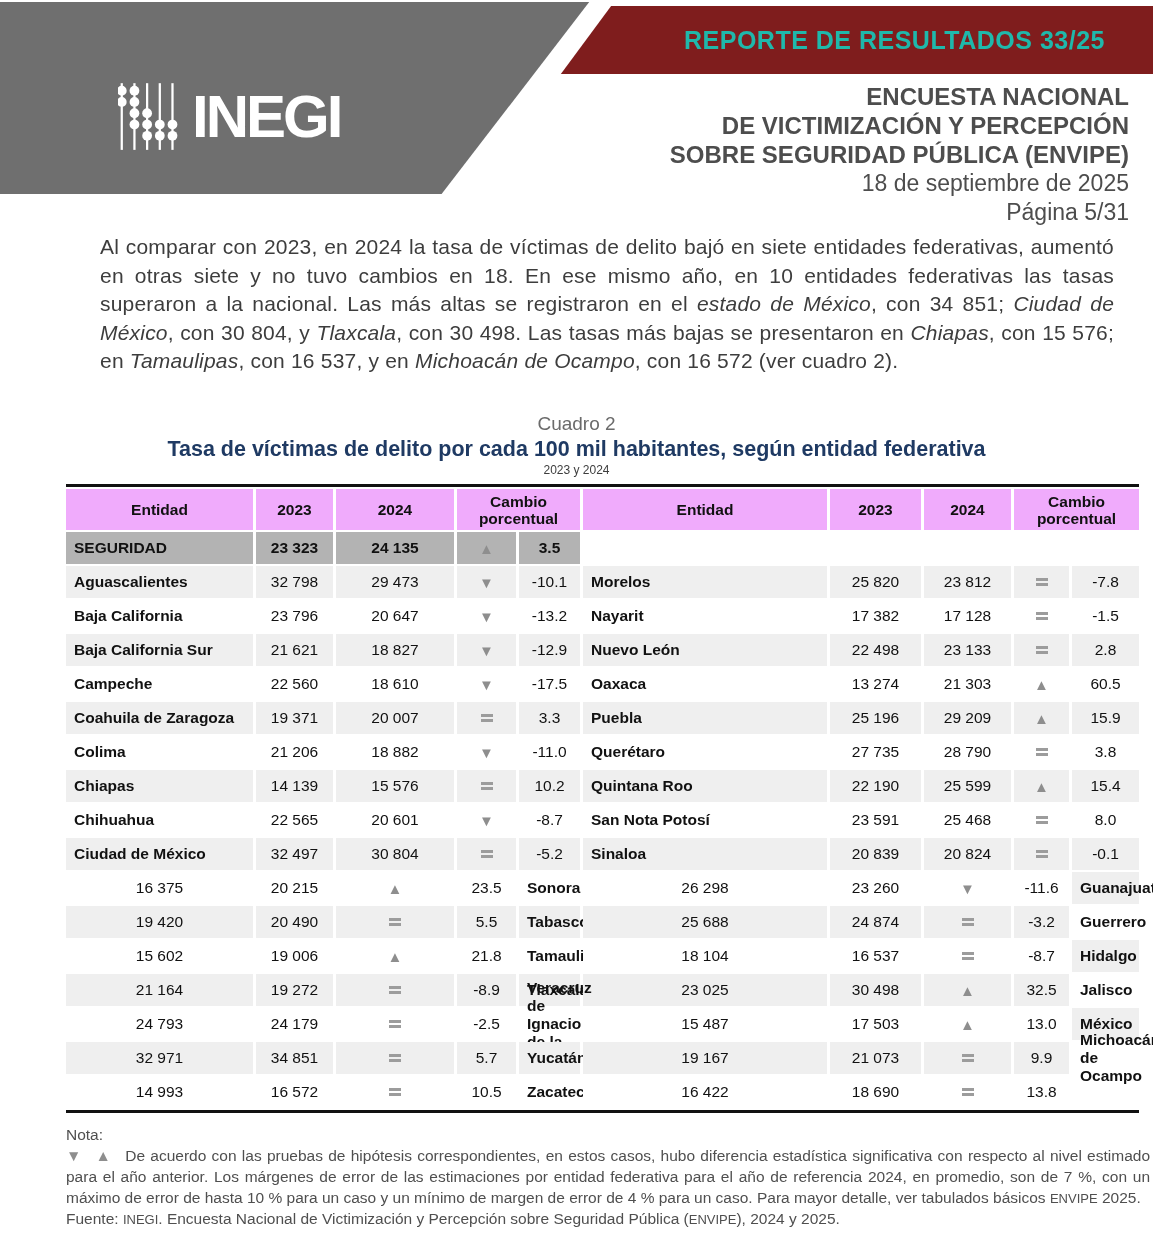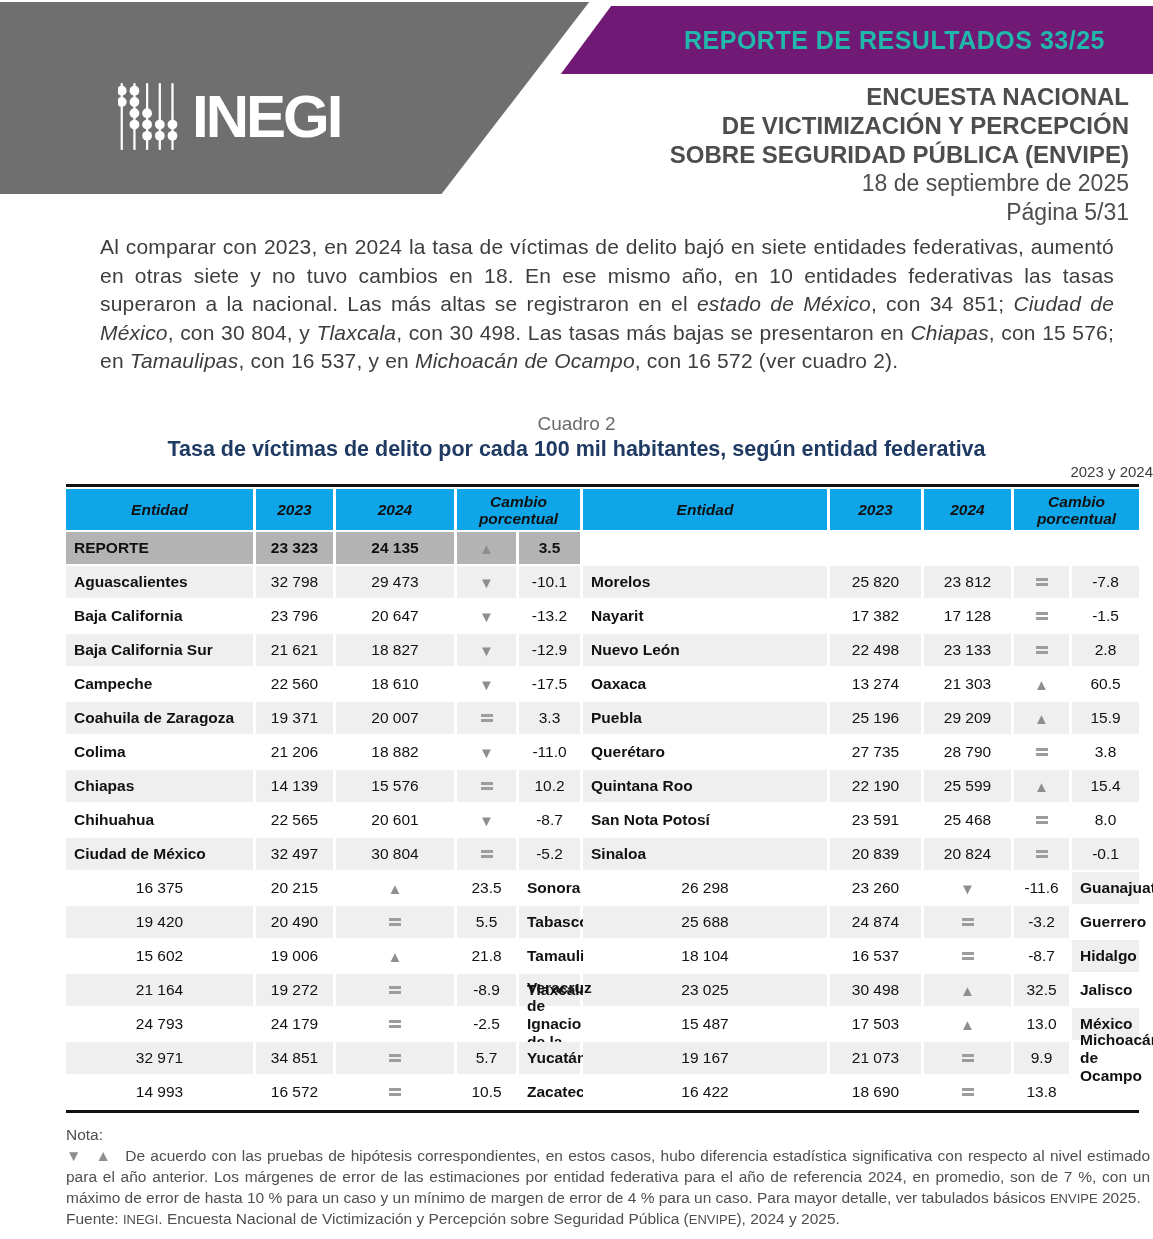--- a/index.html
+++ b/index.html
@@ -8,50 +8,50 @@
   .page{position:relative;width:1153px;height:1239px;background:#fff;}
 
   
   .hdr{position:absolute;top:0;left:0;width:1153px;height:215px;}
   .gray-block{position:absolute;top:2px;left:0;width:600px;height:192px;
       background:#6f6f6f;clip-path:polygon(0 0,98.2% 0,73.6% 100%,0 100%);}
   .logo{position:absolute;left:118px;top:82px;display:flex;align-items:center;gap:12px;}
   .logo svg{display:block;}
   .brand{font-size:60px;font-weight:bold;color:#ffffff;letter-spacing:-3px;line-height:60px;}
   .navy-band{position:absolute;top:6px;left:540px;width:613px;height:68px;
-      background:#701a75;clip-path:polygon(11.6% 0,100% 0,100% 100%,3.4% 100%);
+      background:#7f1d1d;clip-path:polygon(11.6% 0,100% 0,100% 100%,3.4% 100%);
       display:flex;align-items:center;justify-content:flex-end;
       padding-right:48px;box-sizing:border-box;}
   .banner-label{font-size:25px;font-weight:bold;color:#1fb8ab;letter-spacing:.5px;}
   .hdr-right{position:absolute;top:82px;right:24px;text-align:right;color:#4d4d4d;}
   .ht{font-size:24px;line-height:29px;font-weight:bold;}
   .ht.reg{font-weight:normal;font-size:23px;}
 
   
   .intro{position:absolute;top:233px;left:100px;width:1014px;margin:0;
       font-size:21px;line-height:28.5px;letter-spacing:.2px;
       text-align:justify;color:#3d3d3d;}
 
   
   .caption{position:absolute;top:413px;left:0;width:1153px;text-align:center;
       font-size:19px;color:#6b6b6b;}
   .ttitle{position:absolute;top:437px;left:0;width:1153px;text-align:center;
       font-size:21.5px;font-weight:bold;color:#1f3a63;}
-  .tsub{position:absolute;top:463px;left:0;width:1153px;text-align:right;
-      font-size:15px;color:#3d3d3d;}
+  .tsub{position:absolute;top:463px;left:0;width:1153px;text-align:center;
+      font-size:12px;color:#3d3d3d;}
 
   
   .gridtable{position:absolute;top:484px;left:66px;
       display:grid;
       grid-template-columns:187px 77px 118px 59px 61px 244px 91px 87px 55px 67px;
       column-gap:3px;row-gap:2px;
       border-top:3px solid #111;border-bottom:3px solid #111;
       padding:2px 0;background:#fff;}
-  .th{background:#0ea5e9;height:41px;display:flex;align-items:center;justify-content:center;
-      text-align:center;font-weight:bold;font-size:15.5px;line-height:17px;color:#111;font-style:italic;}
+  .th{background:#f0abfc;height:41px;display:flex;align-items:center;justify-content:center;
+      text-align:center;font-weight:bold;font-size:15.5px;line-height:17px;color:#111;}
   .td{height:32px;display:flex;align-items:center;font-size:15.5px;color:#111;background:#fff;}
   .td.name{font-weight:bold;padding-left:8px;box-sizing:border-box;}
   .td.num,.td.sym,.td.val{justify-content:center;}
   .td.stripe{background:#efefef;}
   .td.plain{background:#ffffff;}
   .td.national{background:#b3b3b3;font-weight:bold;}
   .td.empty{background:#ffffff;}
   .tri{color:#8e8e8e;font-size:15px;line-height:15px;}
   .eqsym{width:12px;height:8px;box-sizing:border-box;
       border-top:3px solid #9c9c9c;border-bottom:3px solid #9c9c9c;}
@@ -122,21 +122,21 @@
 
   <div class="gridtable" id="gridtable">
       <div class="th">Entidad</div>
       <div class="th">2023</div>
       <div class="th">2024</div>
       <div class="th" style="grid-column: span 2;">Cambio porcentual</div>
       <div class="th">Entidad</div>
       <div class="th">2023</div>
       <div class="th">2024</div>
       <div class="th" style="grid-column: span 2;">Cambio porcentual</div>
-      <div class="td name national">REPORTE</div>
+      <div class="td name national">SEGURIDAD</div>
       <div class="td num national">23 323</div>
       <div class="td num national">24 135</div>
       <div class="td sym national">
         <span class="tri">▲</span>
       </div>
       <div class="td val national">3.5</div>
       <div class="td name empty"></div>
       <div class="td num empty"></div>
       <div class="td num empty"></div>
       <div class="td sym empty"></div>

